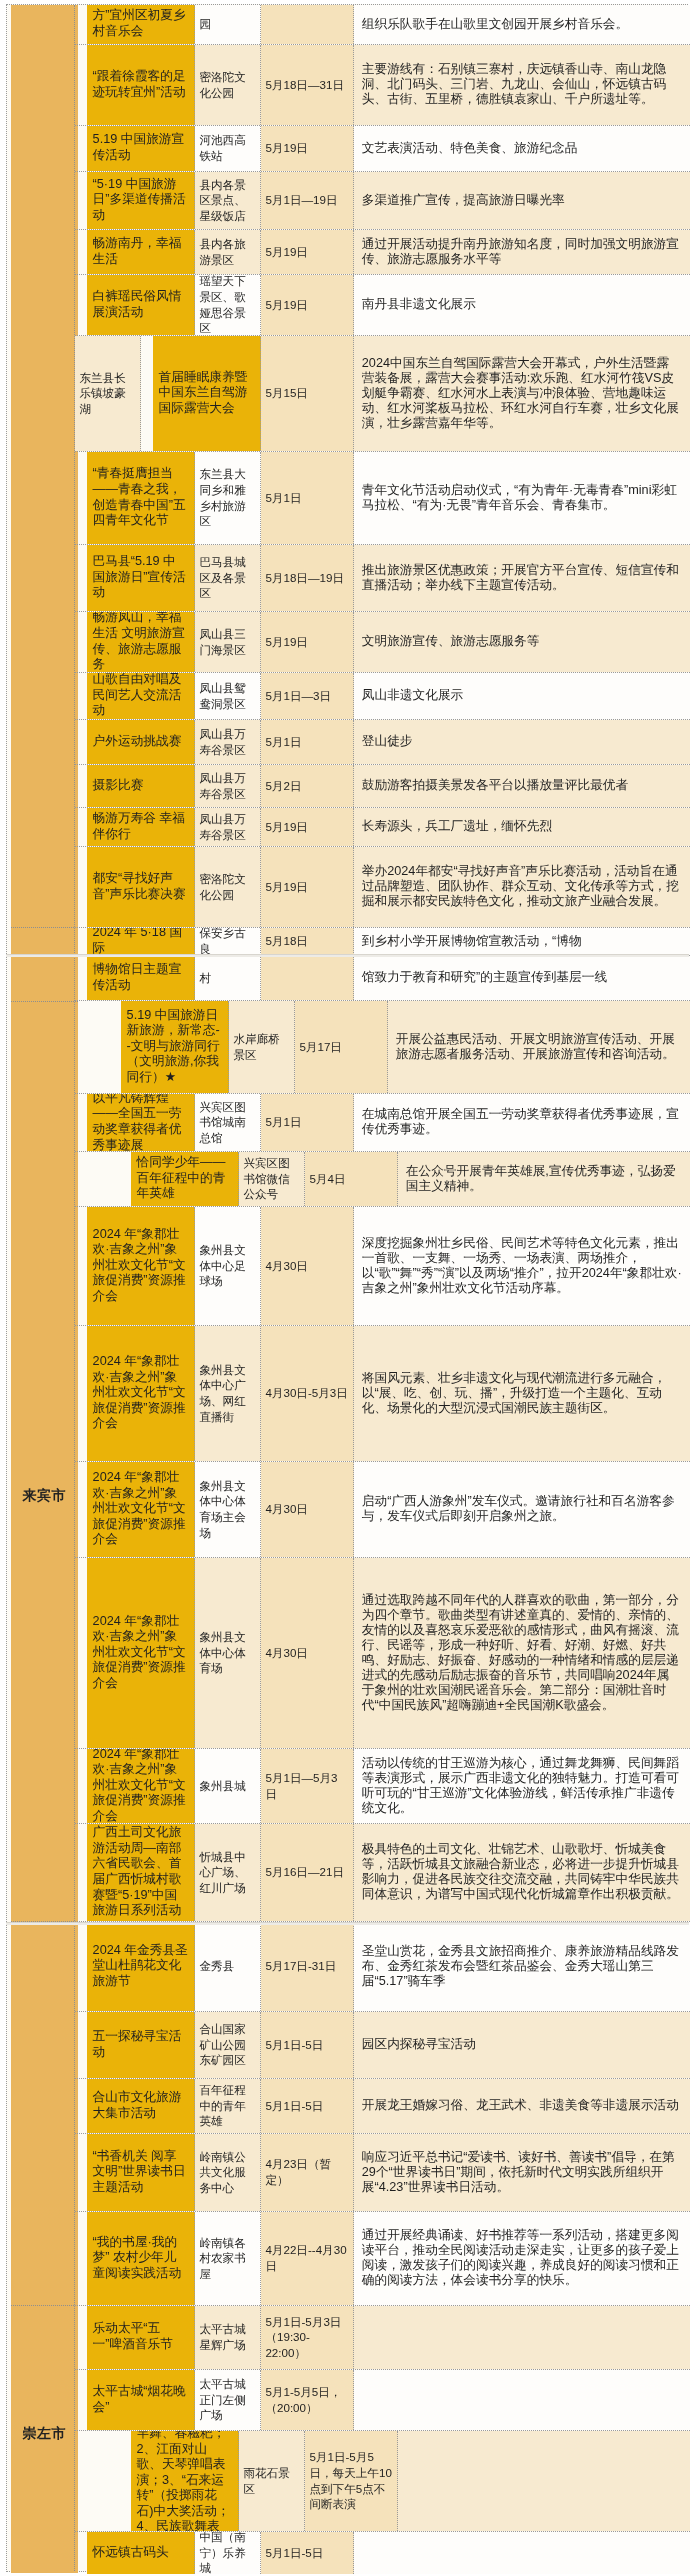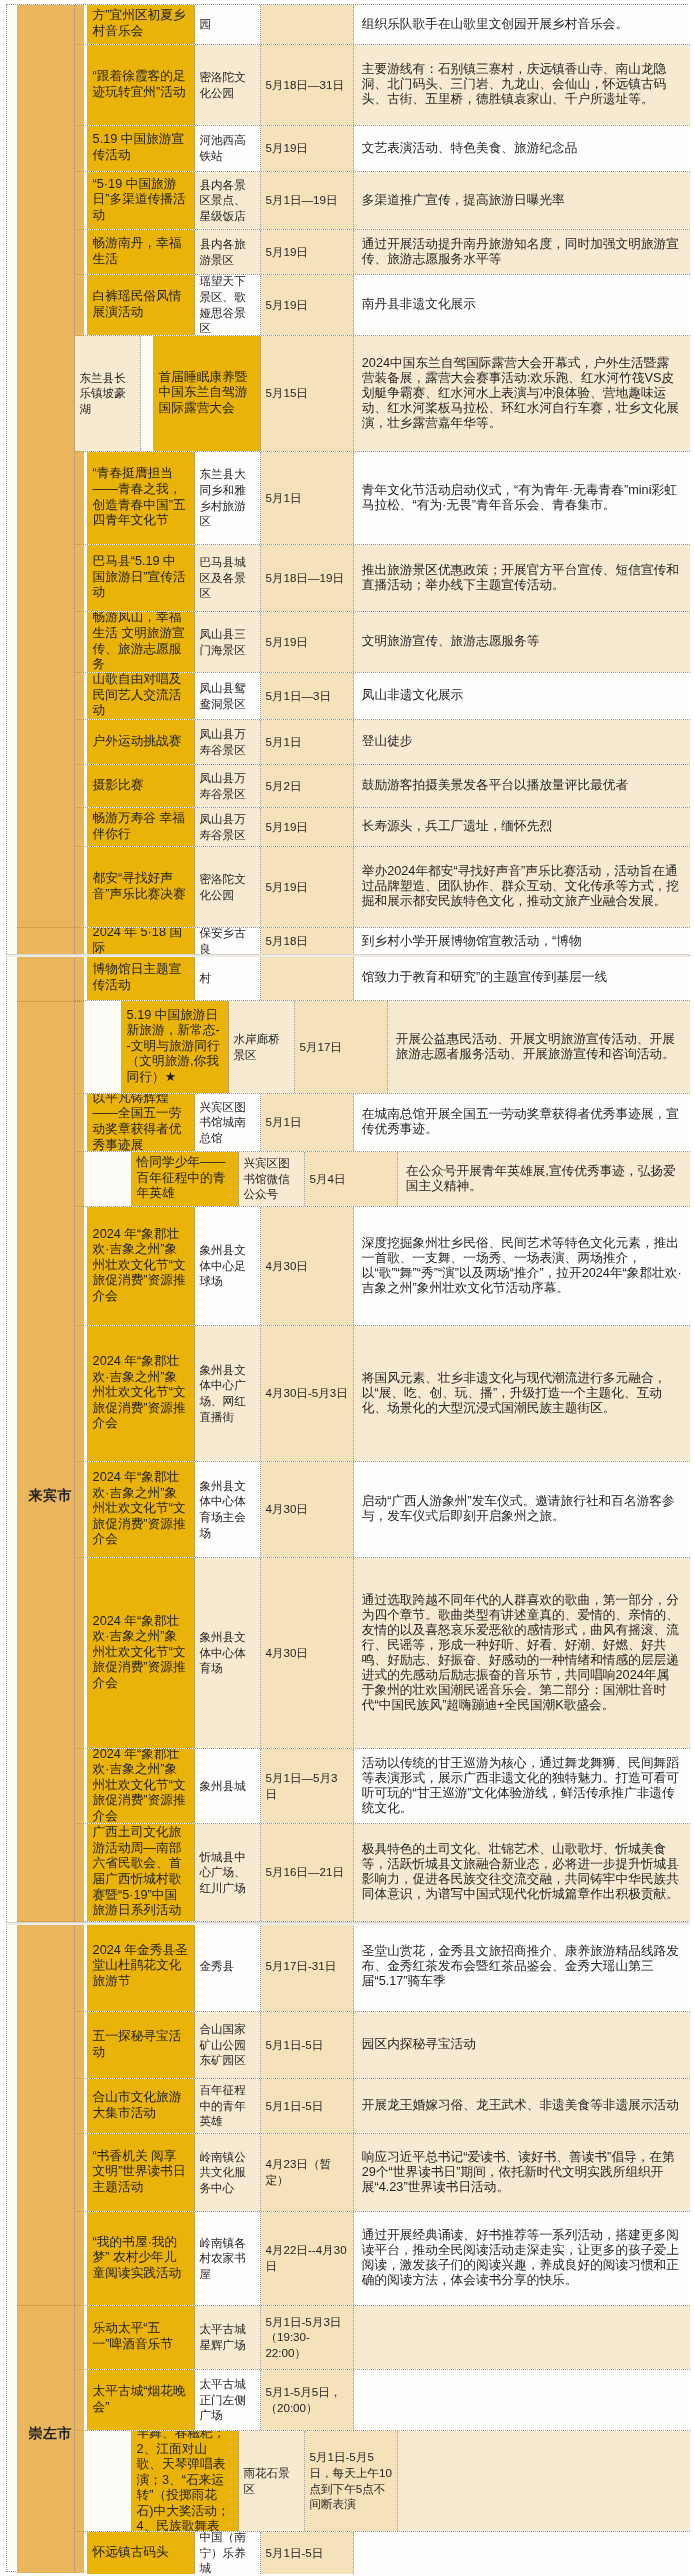--- a/index.html
+++ b/index.html
@@ -1,20 +1,20 @@
 <!DOCTYPE html>
 <html style="font-size:9.3px"><head>
 <meta charset="utf-8">
 <style>
   html,body{margin:0;padding:0;background:#ffffff;}
   .page{position:relative;width:695px;height:2576px;background:#ffffff;overflow:hidden;
         font-family:"Liberation Sans","DejaVu Sans",sans-serif;color:#1f1f1f;}
   .table{position:absolute;left:5.8px;top:3.5px;width:682px;height:2568px;
          border:0.6px dotted #9a9a9a;box-sizing:border-box;background:#fdfbf5;}
-  .city-col{position:absolute;left:10px;top:0;width:67px;height:100%;}
+  .city-col{position:absolute;left:4px;top:0;width:67px;height:100%;}
   .city-cell{box-sizing:border-box;width:67px;background:#e9b55d;border-bottom:0.6px dotted #8f8f8f;
              display:block;overflow:hidden;}
   .city-cell:last-child{border-bottom:none;}
   .city-label{display:block;text-align:center;font-size:14px;font-weight:bold;color:#222;
               letter-spacing:0.6px;}
   .rows{position:absolute;left:67px;top:0;width:615px;height:100%;border-left:0.6px dotted #8f8f8f;}
   .row{display:flex;width:100%;box-sizing:border-box;border-bottom:0.6px dotted #9a9a9a;overflow:hidden;}
   .row:last-child{border-bottom:none;}
   .cell{box-sizing:border-box;overflow:hidden;display:flex;flex-direction:column;justify-content:center;
         border-right:0.6px dotted #9a9a9a;padding:3.5px 5.8px;line-height:15.6px;}

